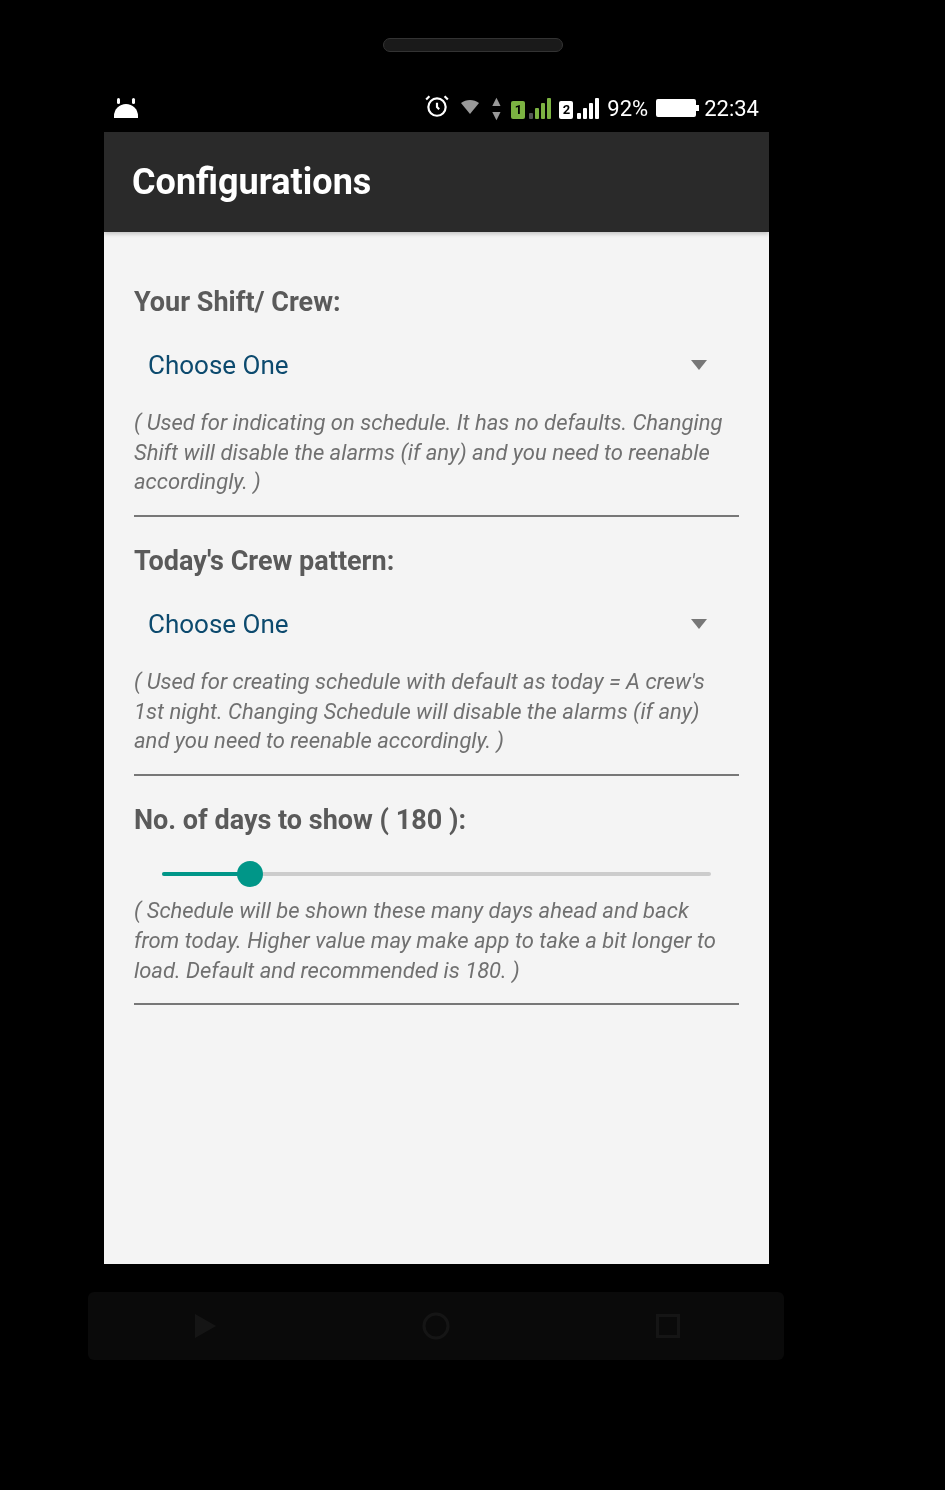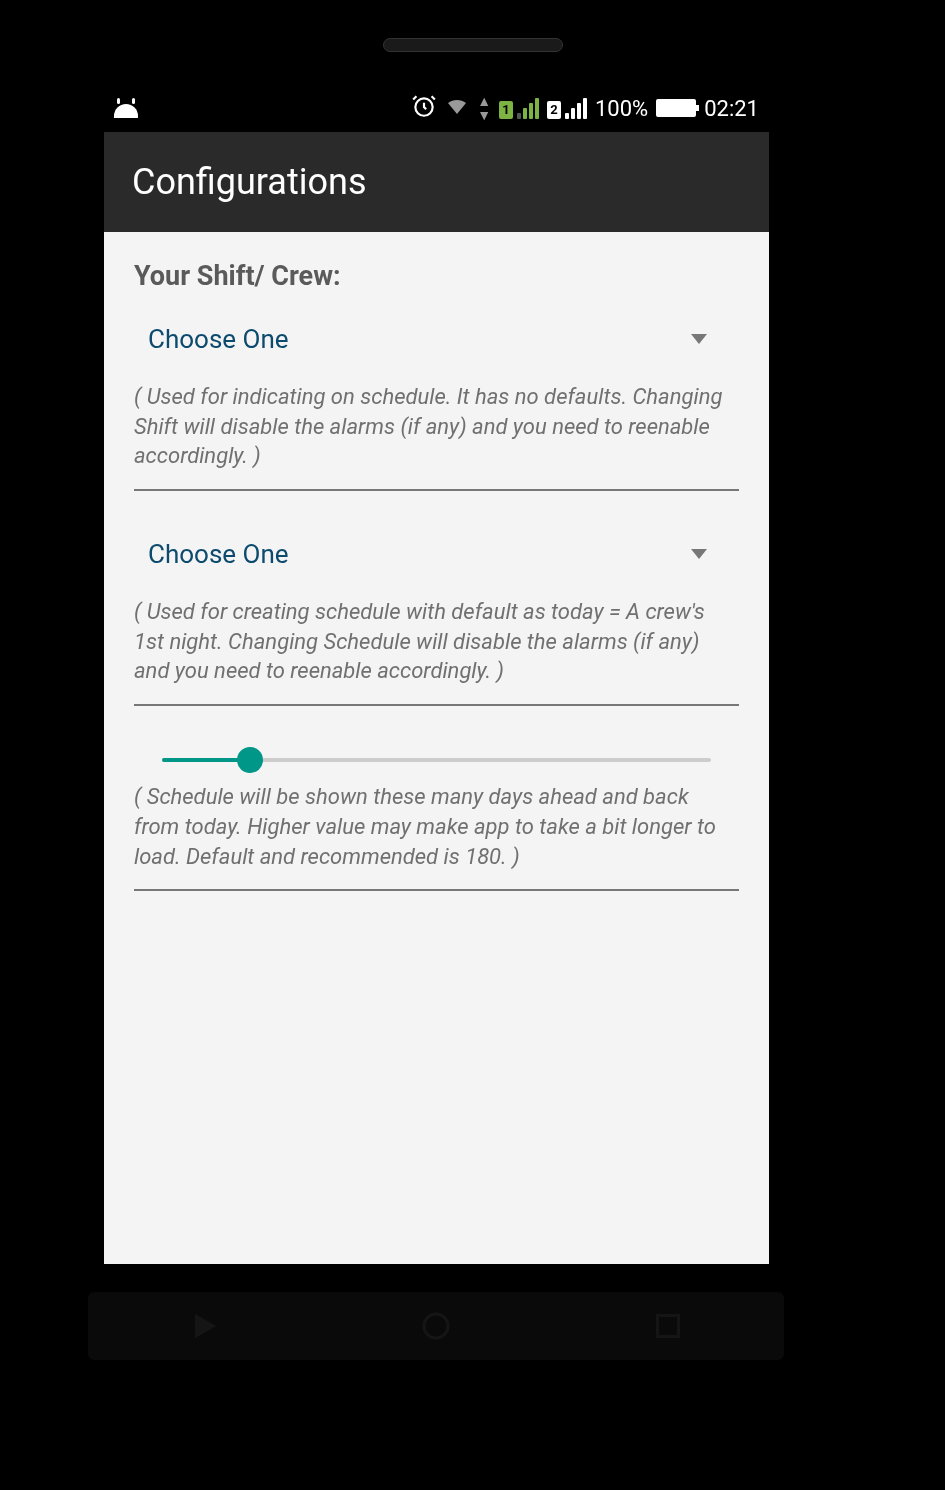--- a/index.html
+++ b/index.html
@@ -136,27 +136,28 @@
     background: #2a2a2a;
     height: 100px;
     display: flex;
     align-items: center;
     padding: 0 28px;
     box-shadow: 0 2px 4px rgba(0,0,0,0.2);
   }
   .app-bar-title {
     color: #fff;
     font-size: 36px;
-    font-weight: 400;
+    font-weight: 700;
   }
   .content {
     flex: 1;
     background: #f4f4f4;
-    padding: 28px 30px;
+    padding: 36px 30px;
     overflow: hidden;
+    margin-top: 18px;
   }
   .section-label {
     color: #5a5a5a;
     font-size: 27px;
     font-weight: 700;
     margin-bottom: 12px;
   }
   .dropdown {
     display: flex;
     align-items: center;
@@ -269,47 +270,49 @@
       </span>
       <span class="signal-group">
         <span class="sim-badge sim2">2</span>
         <span class="signal-bars bars-white">
           <span class="bar b1"></span>
             <span class="bar b2"></span>
             <span class="bar b3"></span>
             <span class="bar b4"></span>
         </span>
       </span>
-      <span class="battery-text">100%</span>
+      <span class="battery-text">92%</span>
       <span class="battery-icon"></span>
-      <span class="clock">02:21</span>
+      <span class="clock">22:34</span>
     </div>
   </div>
 
   <div class="app-bar">
     <div class="app-bar-title">Configurations</div>
   </div>
 
   <div class="content">
 
     <div class="section-label">Your Shift/ Crew:</div>
     <div class="dropdown">
       <span class="dropdown-label">Choose One</span>
       <span class="dropdown-caret"></span>
     </div>
     <div class="help-text">( Used for indicating on schedule. It has no defaults. Changing Shift will disable the alarms (if any) and you need to reenable accordingly. )</div>
     <div class="divider"></div>
 
+    <div class="section-label">Today's Crew pattern:</div>
     <div class="dropdown">
       <span class="dropdown-label">Choose One</span>
       <span class="dropdown-caret"></span>
     </div>
     <div class="help-text">( Used for creating schedule with default as today = A crew's 1st night. Changing Schedule will disable the alarms (if any) and you need to reenable accordingly. )</div>
     <div class="divider"></div>
 
+    <div class="section-label">No. of days to show ( 180 ):</div>
     <div class="slider-wrap">
       <div class="slider-track">
         <div class="slider-fill"></div>
         <div class="slider-thumb"></div>
       </div>
     </div>
     <div class="help-text">( Schedule will be shown these many days ahead and back from today. Higher value may make app to take a bit longer to load. Default and recommended is 180. )</div>
     <div class="divider"></div>
 
   </div>

